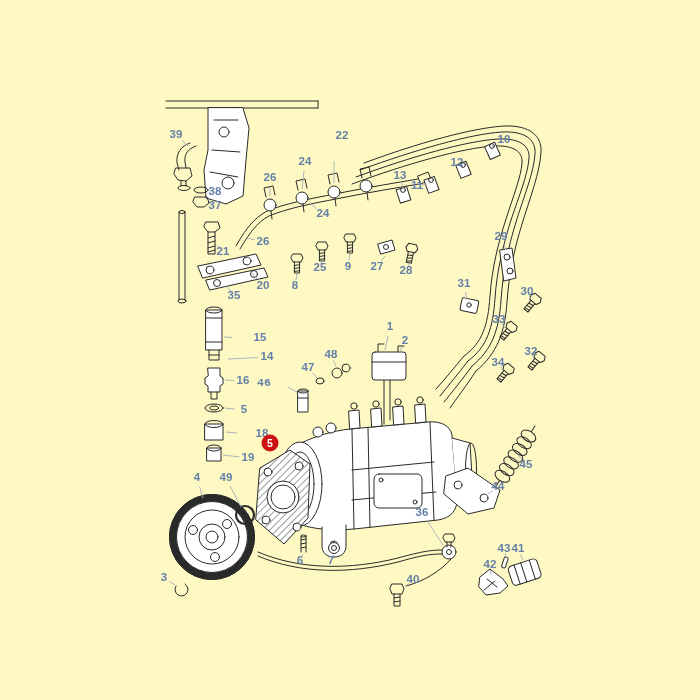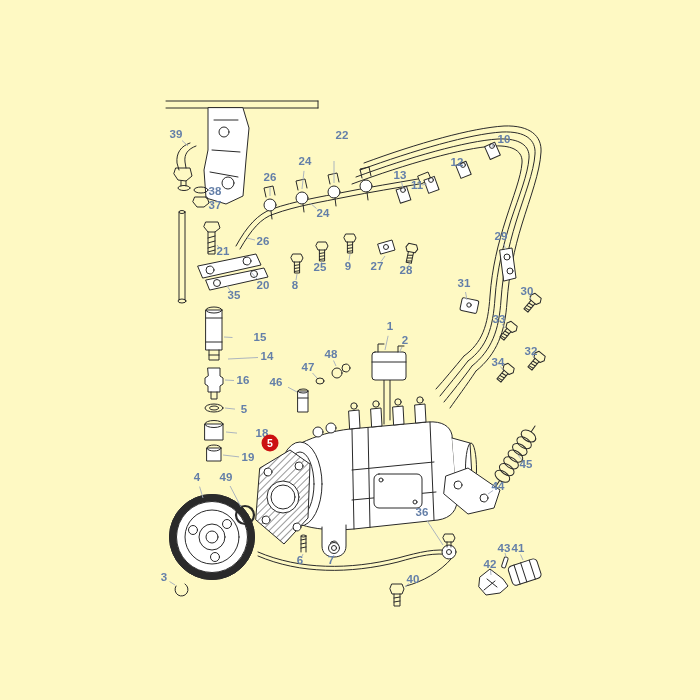--- a/index.html
+++ b/index.html
@@ -343,21 +343,21 @@
       <span class="callout" style="left: 464px; top: 284px; color: rgb(100, 127, 168);">31</span>
       <span class="callout" style="left: 499px; top: 320px; color: rgb(100, 127, 168);">33</span>
       <span class="callout" style="left: 531px; top: 352px; color: rgb(100, 127, 168);">32</span>
       <span class="callout" style="left: 498px; top: 363px; color: rgb(100, 127, 168);">34</span>
       <span class="callout" style="left: 241px; top: 338px; color: rgb(100, 127, 168); margin-left: 19px;">15</span>
       <span class="callout" style="left: 267px; top: 357px; color: rgb(100, 127, 168);">14</span>
       <span class="callout" style="left: 243px; top: 381px; color: rgb(100, 127, 168);">16</span>
       <span class="callout" style="left: 244px; top: 410px; color: rgb(100, 127, 168);">5</span>
       <span class="callout" style="left: 262px; top: 434px; color: rgb(100, 127, 168);">18</span>
       <span class="callout" style="left: 248px; top: 458px; color: rgb(100, 127, 168);">19</span>
-      <span class="callout" style="left: 276px; top: 383px; color: rgb(100, 127, 168);">46</span>
+      <span class="callout" style="left: 264px; top: 383px; color: rgb(100, 127, 168); font-family: Liberation Mono, monospace;">46</span>
       <span class="callout" style="left: 308px; top: 368px; color: rgb(100, 127, 168);">47</span>
       <span class="callout" style="left: 331px; top: 355px; color: rgb(100, 127, 168);">48</span>
       <span class="callout" style="left: 390px; top: 327px; color: rgb(100, 127, 168);">1</span>
       <span class="callout" style="left: 405px; top: 341px; color: rgb(100, 127, 168);">2</span>
       <span class="callout highlight" style="left: 270px; top: 443px; color: rgb(255, 255, 255); background: rgb(204, 17, 17);">5</span>
       <span class="callout" style="left: 197px; top: 478px; color: rgb(100, 127, 168);">4</span>
       <span class="callout" style="left: 226px; top: 478px; color: rgb(100, 127, 168);">49</span>
       <span class="callout" style="left: 164px; top: 578px; color: rgb(100, 127, 168);">3</span>
       <span class="callout" style="left: 300px; top: 561px; color: rgb(100, 127, 168);">6</span>
       <span class="callout" style="left: 331px; top: 561px; color: rgb(100, 127, 168);">7</span>

